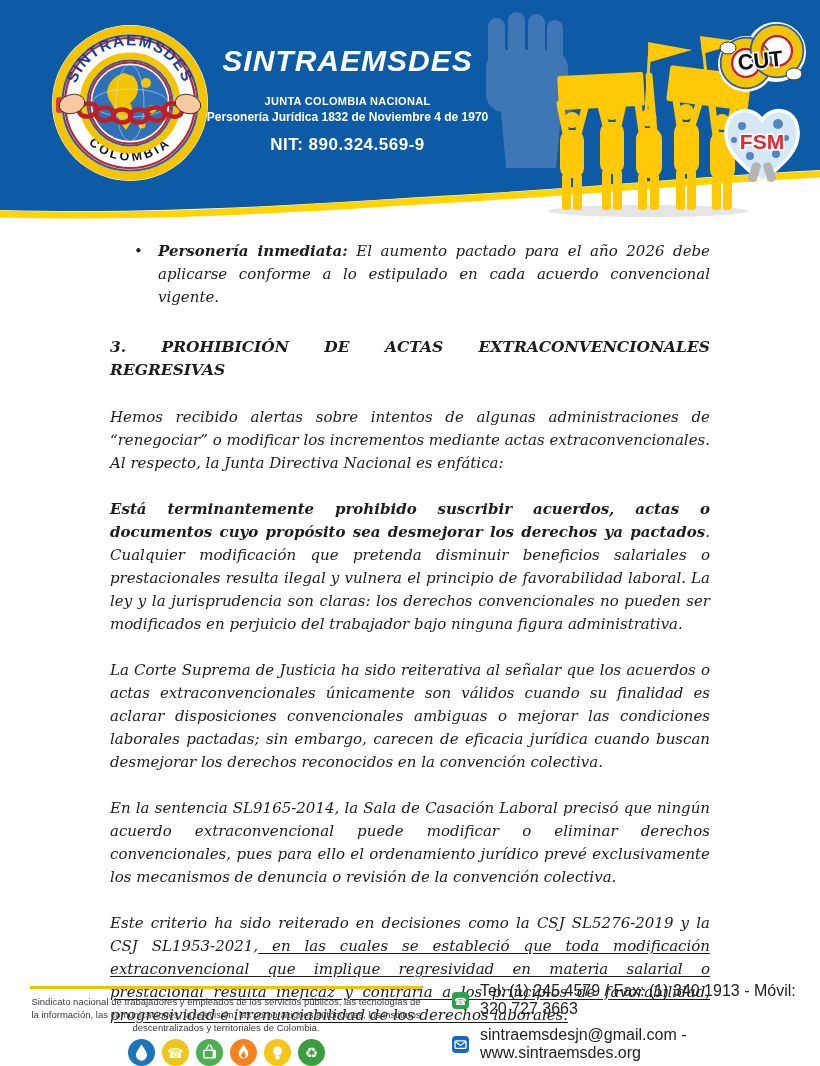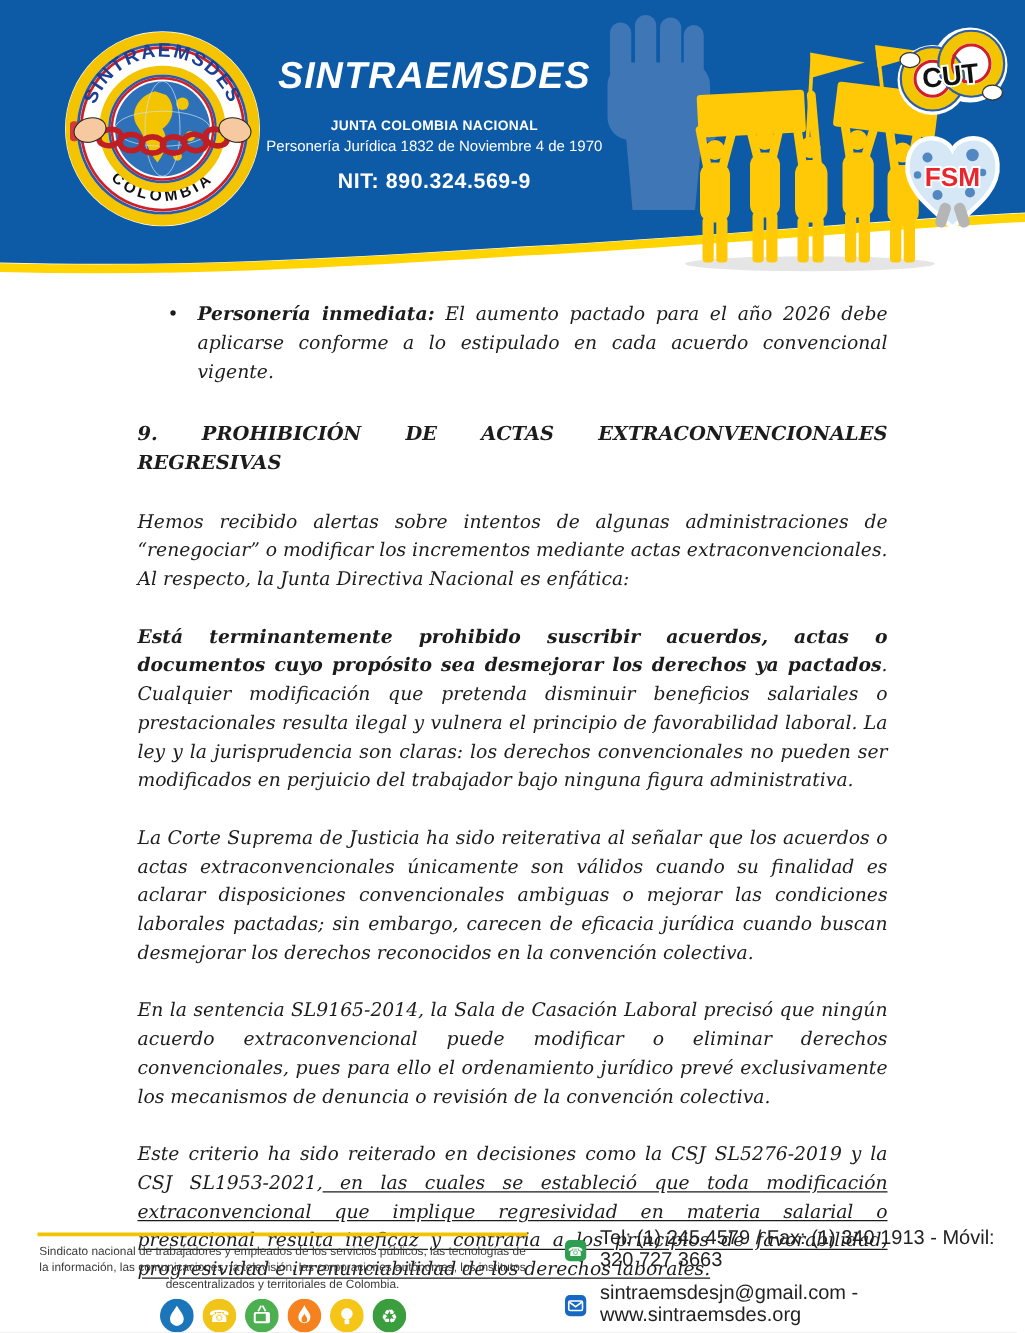--- a/index.html
+++ b/index.html
@@ -6,21 +6,21 @@
   html,body{margin:0;padding:0;background:#e8e8e8;}
   .page{position:relative;width:820px;height:1066px;background:#ffffff;overflow:hidden;
         margin:0 auto;font-family:"DejaVu Serif","Liberation Serif",serif;}
   
   .header{position:absolute;top:0;left:0;width:820px;height:232px;}
   .header svg{display:block;}
   .header-text{position:absolute;left:205px;top:44px;width:285px;text-align:center;color:#fff;
                font-family:"Liberation Sans","DejaVu Sans",sans-serif;}
   .org-name{font-size:30px;font-weight:bold;font-style:italic;letter-spacing:1px;line-height:34px;}
   .sub1{margin-top:17px;font-size:11px;font-weight:bold;letter-spacing:.3px;}
-  .sub2{margin-top:3px;font-size:12px;font-weight:normal;}
+  .sub2{margin-top:3px;font-size:12px;font-weight:bold;}
   .nit{margin-top:11px;font-size:17px;font-weight:bold;letter-spacing:.5px;}
   
   .doc{position:absolute;left:110px;top:240px;width:600px;color:#1c1c1c;font-style:italic;
        font-size:15px;line-height:23px;text-align:justify;}
   ul.bullets{list-style:none;margin:0;padding:0;}
   .bullets li{position:relative;padding-left:48px;margin-bottom:21px;}
   .bullets li::before{content:"\2022";position:absolute;left:24px;top:0;font-size:15px;color:#1c1c1c;}
   .b-label{font-weight:bold;}
   h3.section{font-size:15.5px;margin:26px 0 25px 0;font-weight:bold;font-style:italic;}
   .doc p{margin:0 0 23px 0;}
@@ -195,21 +195,21 @@
     </div>
   </div>
 
   <main class="doc">
     <ul class="bullets">
       <li>
         <span class="b-label">Personería inmediata:</span><span> El aumento pactado para el año 2026 debe aplicarse conforme a lo estipulado en cada acuerdo convencional vigente.</span>
       </li>
     </ul>
 
-    <h3 class="section">9. PROHIBICIÓN DE ACTAS EXTRACONVENCIONALES REGRESIVAS</h3>
+    <h3 class="section">3. PROHIBICIÓN DE ACTAS EXTRACONVENCIONALES REGRESIVAS</h3>
 
     <p>Hemos recibido alertas sobre intentos de algunas administraciones de “renegociar” o modificar los incrementos mediante actas extraconvencionales. Al respecto, la Junta Directiva Nacional es enfática:</p>
 
     <p>
       <strong>Está terminantemente prohibido suscribir acuerdos, actas o documentos cuyo propósito sea desmejorar los derechos ya pactados</strong><span>. Cualquier modificación que pretenda disminuir beneficios salariales o prestacionales resulta ilegal y vulnera el principio de favorabilidad laboral. La ley y la jurisprudencia son claras: los derechos convencionales no pueden ser modificados en perjuicio del trabajador bajo ninguna figura administrativa.</span>
     </p>
 
     <p>La Corte Suprema de Justicia ha sido reiterativa al señalar que los acuerdos o actas extraconvencionales únicamente son válidos cuando su finalidad es aclarar disposiciones convencionales ambiguas o mejorar las condiciones laborales pactadas; sin embargo, carecen de eficacia jurídica cuando buscan desmejorar los derechos reconocidos en la convención colectiva.</p>
 
     <p>En la sentencia SL9165-2014, la Sala de Casación Laboral precisó que ningún acuerdo extraconvencional puede modificar o eliminar derechos convencionales, pues para ello el ordenamiento jurídico prevé exclusivamente los mecanismos de denuncia o revisión de la convención colectiva.</p>

